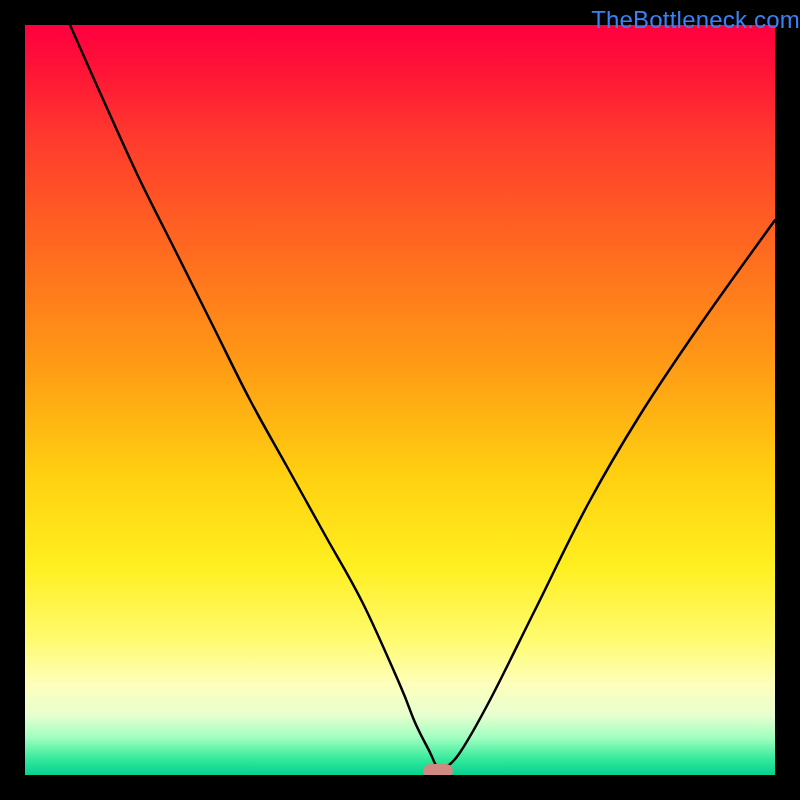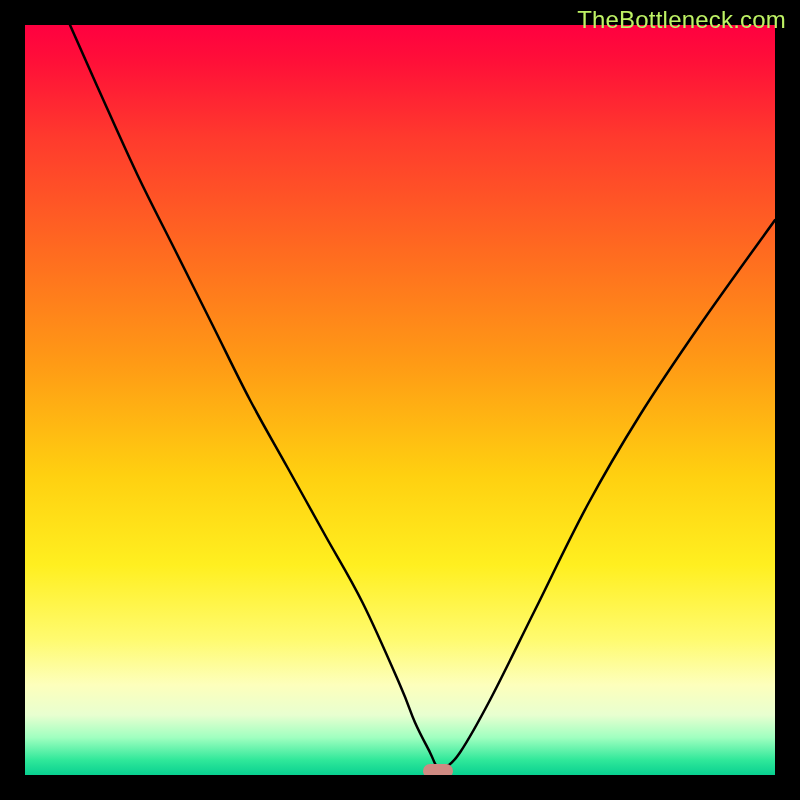--- a/index.html
+++ b/index.html
@@ -13,22 +13,22 @@
   }
   .chart-container {
     position: relative;
     width: 800px;
     height: 800px;
     background: #000;
   }
   .watermark {
     position: absolute;
     top: 6px;
-    right: 14px;
-    color: #bef264;
+    right: 0;
+    color: #3b82f6;
     font-size: 24px;
     font-weight: 400;
     letter-spacing: 0.2px;
     z-index: 10;
   }
   .plot-area {
     position: absolute;
     left: 25px;
     top: 25px;
     width: 750px;

